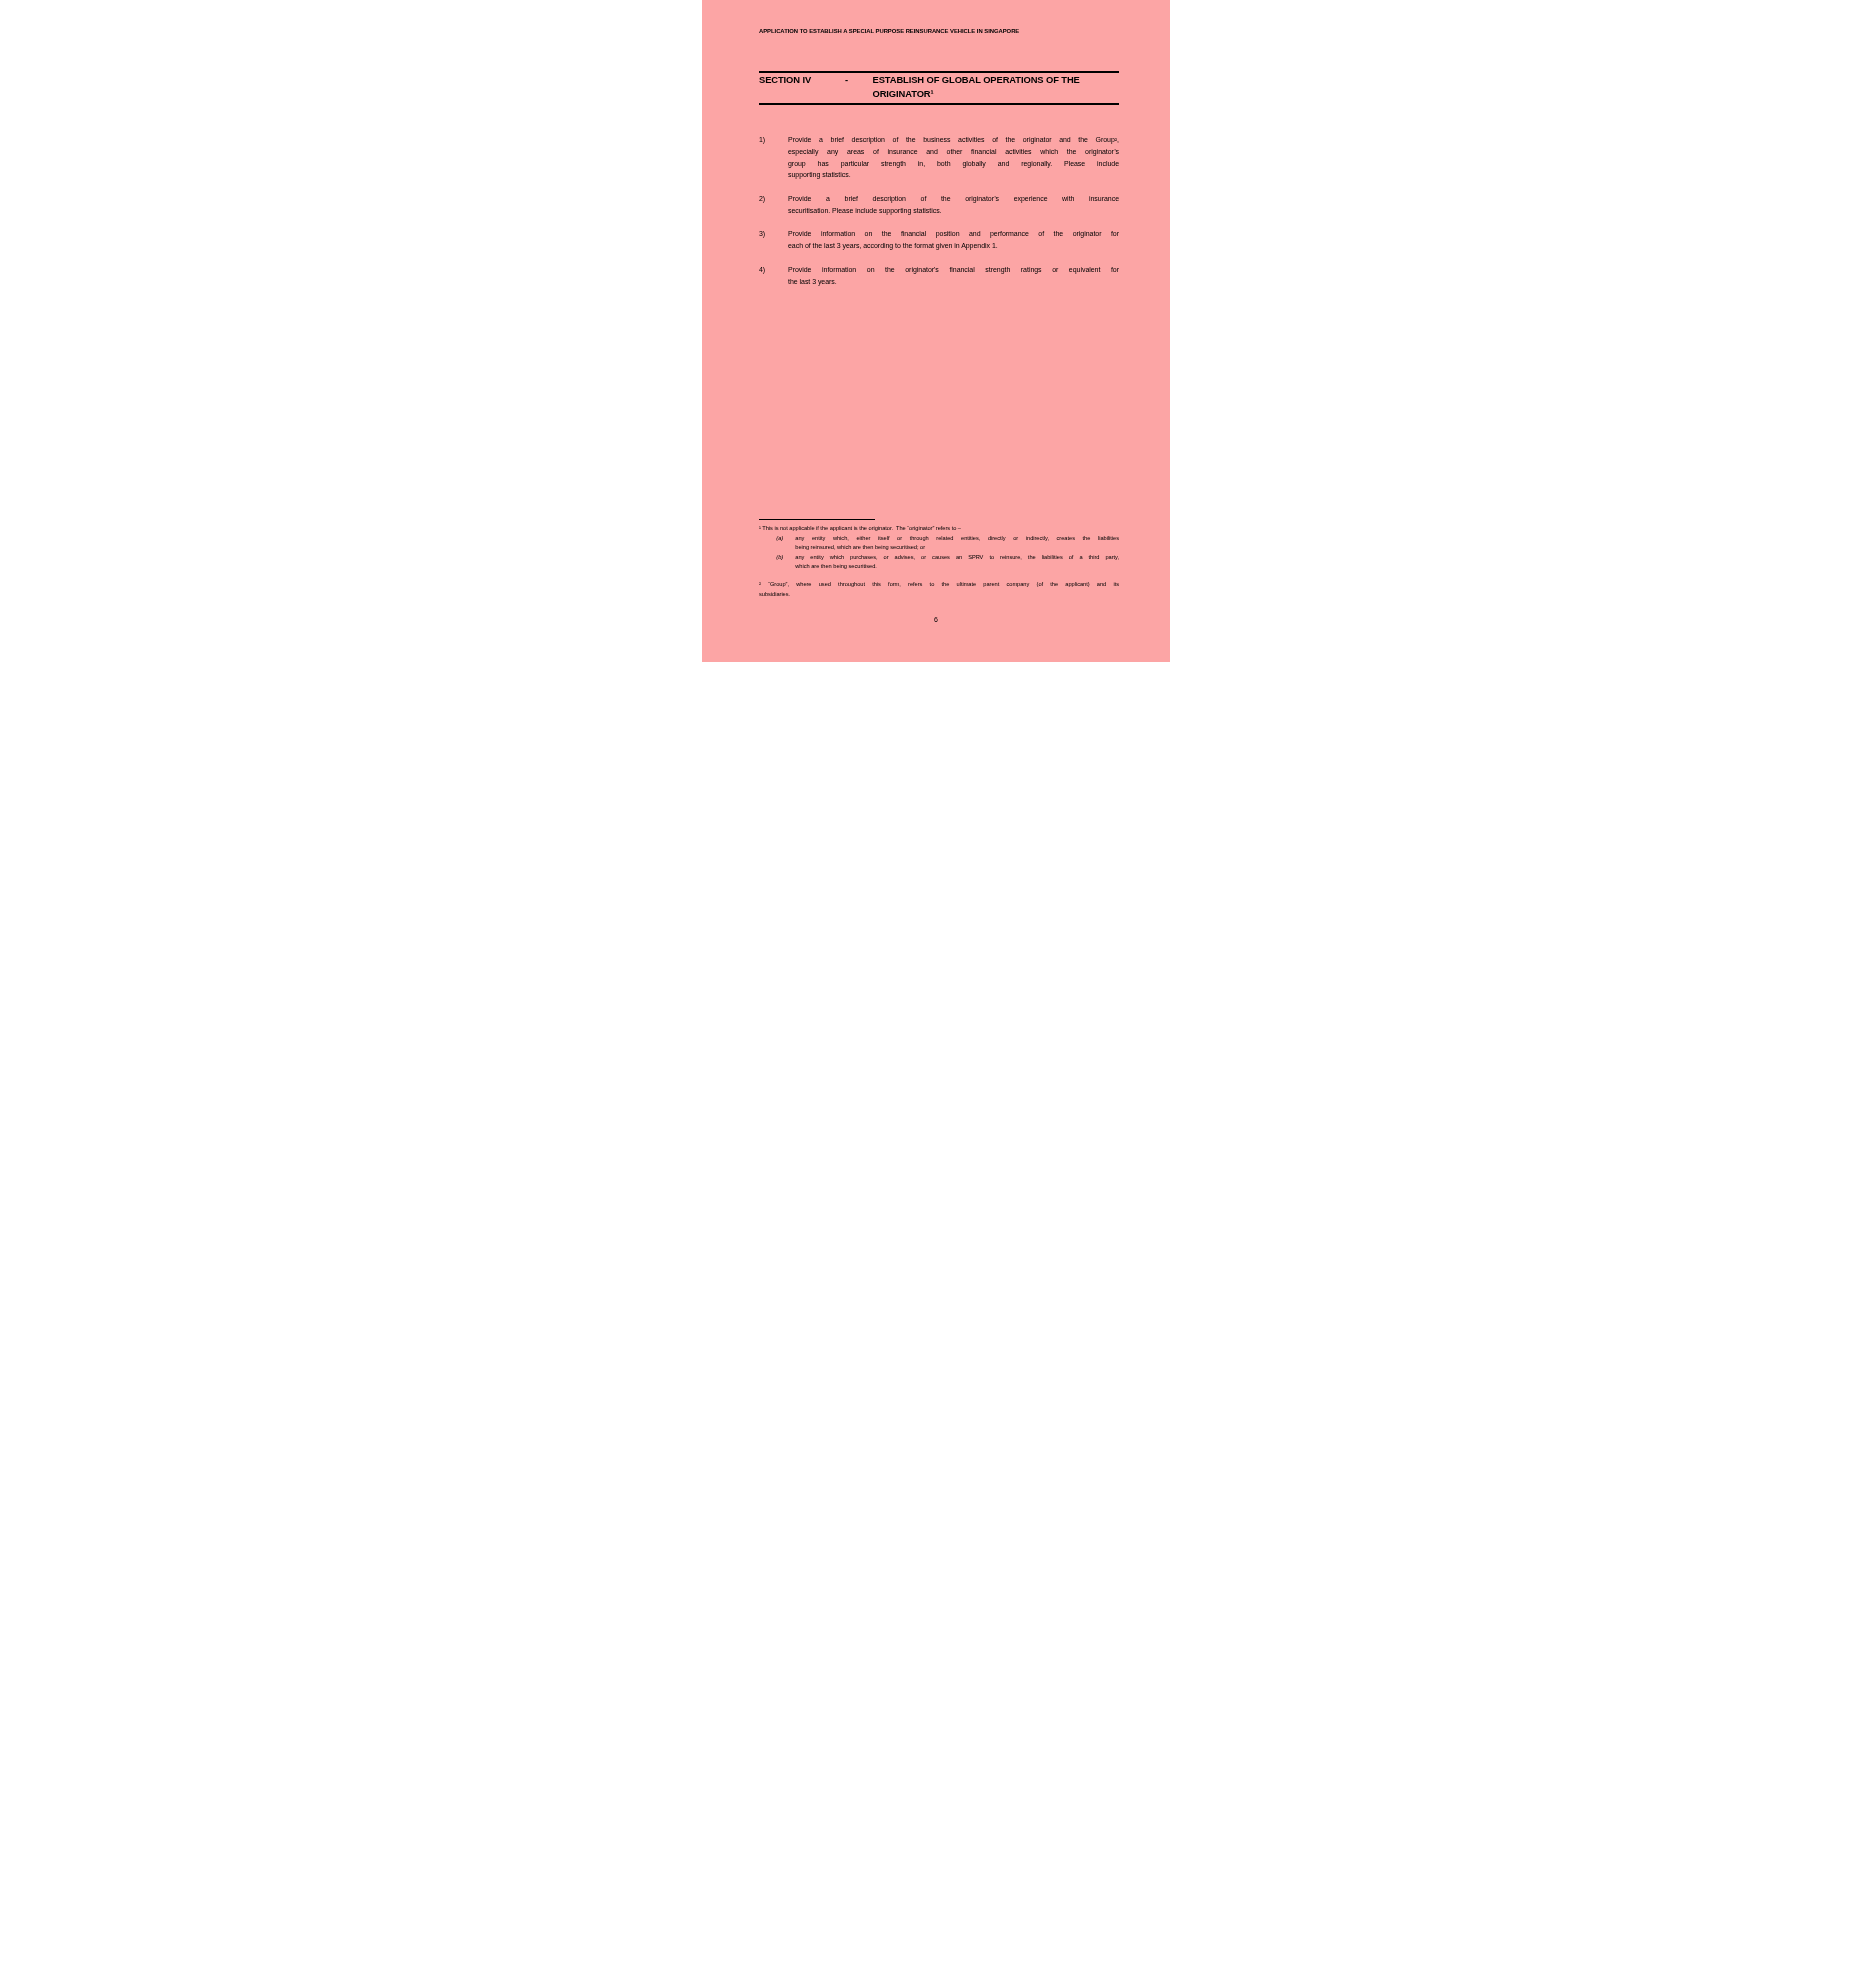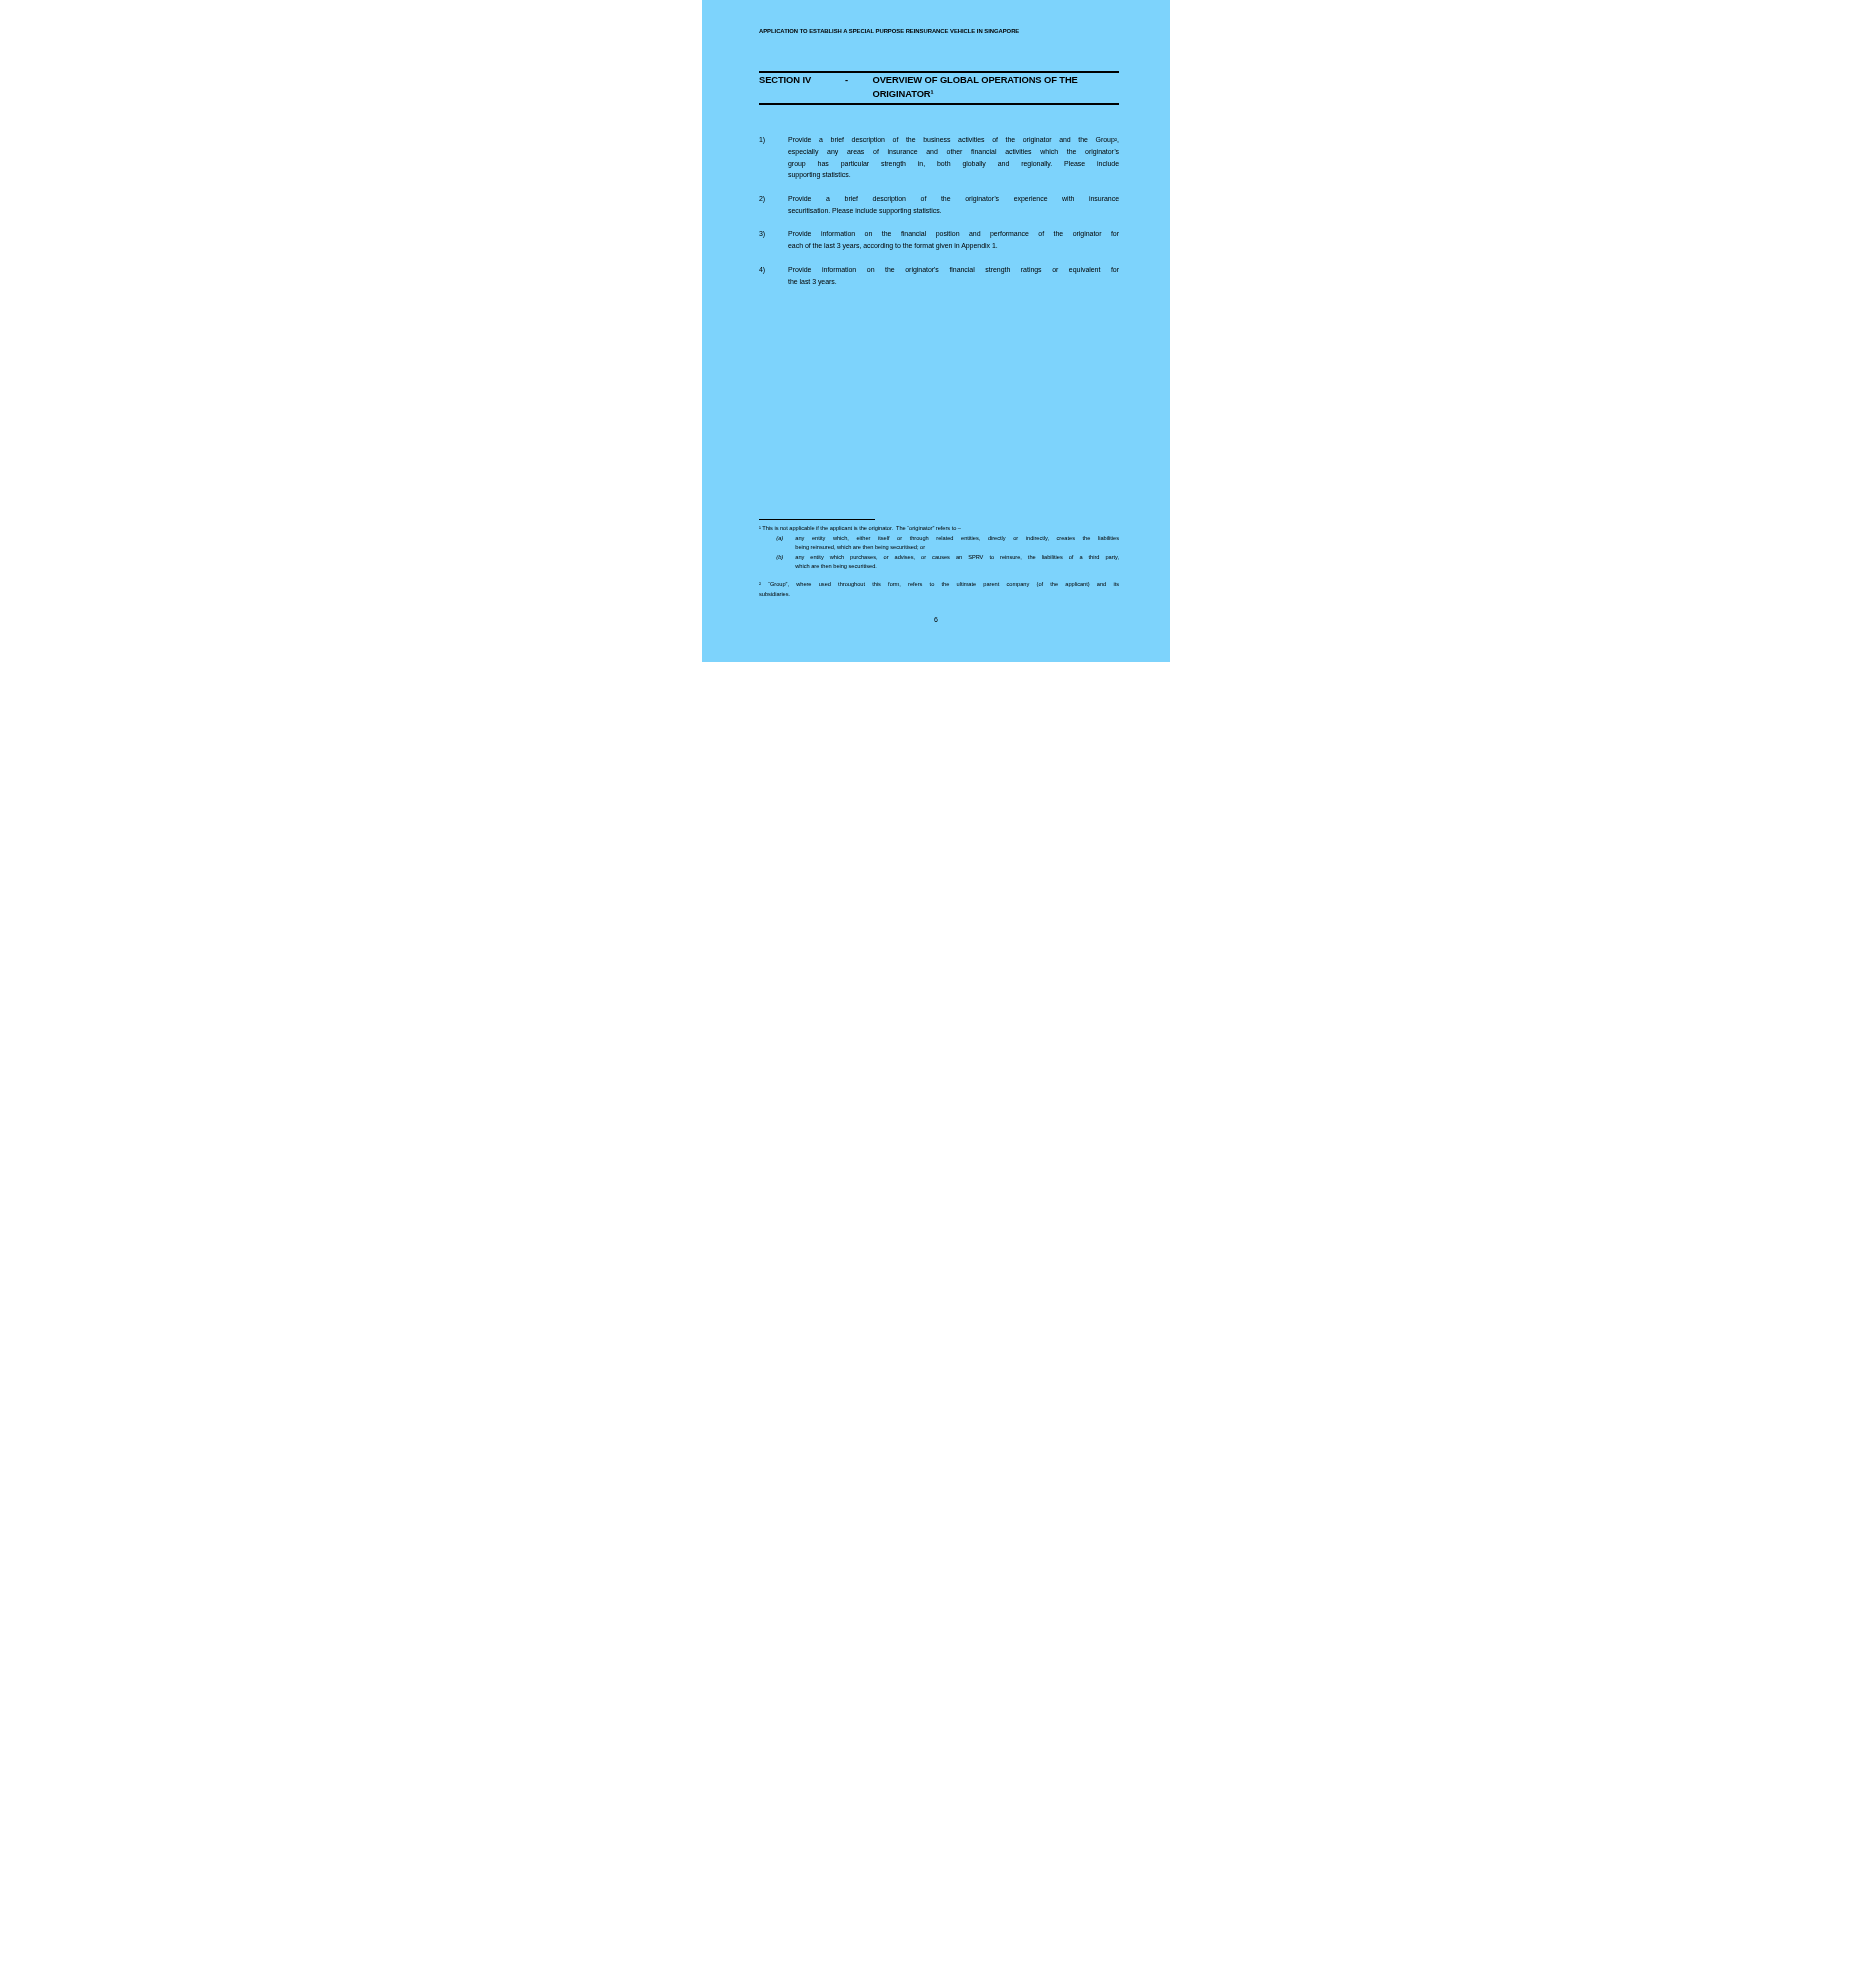--- a/index.html
+++ b/index.html
@@ -2,21 +2,21 @@
 <html style="font-size:6.3px"><head>
 <meta charset="utf-8">
 <style>
   * { box-sizing: border-box; }
   html, body { margin: 0; padding: 0; background: #ffffff; }
   .page {
     position: relative;
     width: 468px;
     height: 662px;
     margin: 0 auto;
-    background: #7dd3fc;
+    background: #fca5a5;
     color: #000000;
     font-family: "Liberation Sans", sans-serif;
     overflow: hidden;
     text-decoration: underline;
   }
 
   
   .doc-header {
     position: absolute;
     left: 57px;
@@ -108,21 +108,21 @@
 <div class="page">
 
   <div class="doc-header">APPLICATION TO ESTABLISH A SPECIAL PURPOSE REINSURANCE VEHICLE IN SINGAPORE</div>
 
   <div class="section-heading">
     <div class="dbl-rule"></div>
     <div class="heading-body">
       <div class="heading-label">SECTION IV</div>
       <div class="heading-dash">-</div>
       <div class="heading-title">
-        <div>OVERVIEW OF GLOBAL OPERATIONS OF THE</div>
+        <div>ESTABLISH OF GLOBAL OPERATIONS OF THE</div>
         <div>ORIGINATOR¹</div>
       </div>
     </div>
     <div class="dbl-rule"></div>
   </div>
 
   <div class="body-list">
 
     <div class="item">
       <div class="item-num">1)</div>

